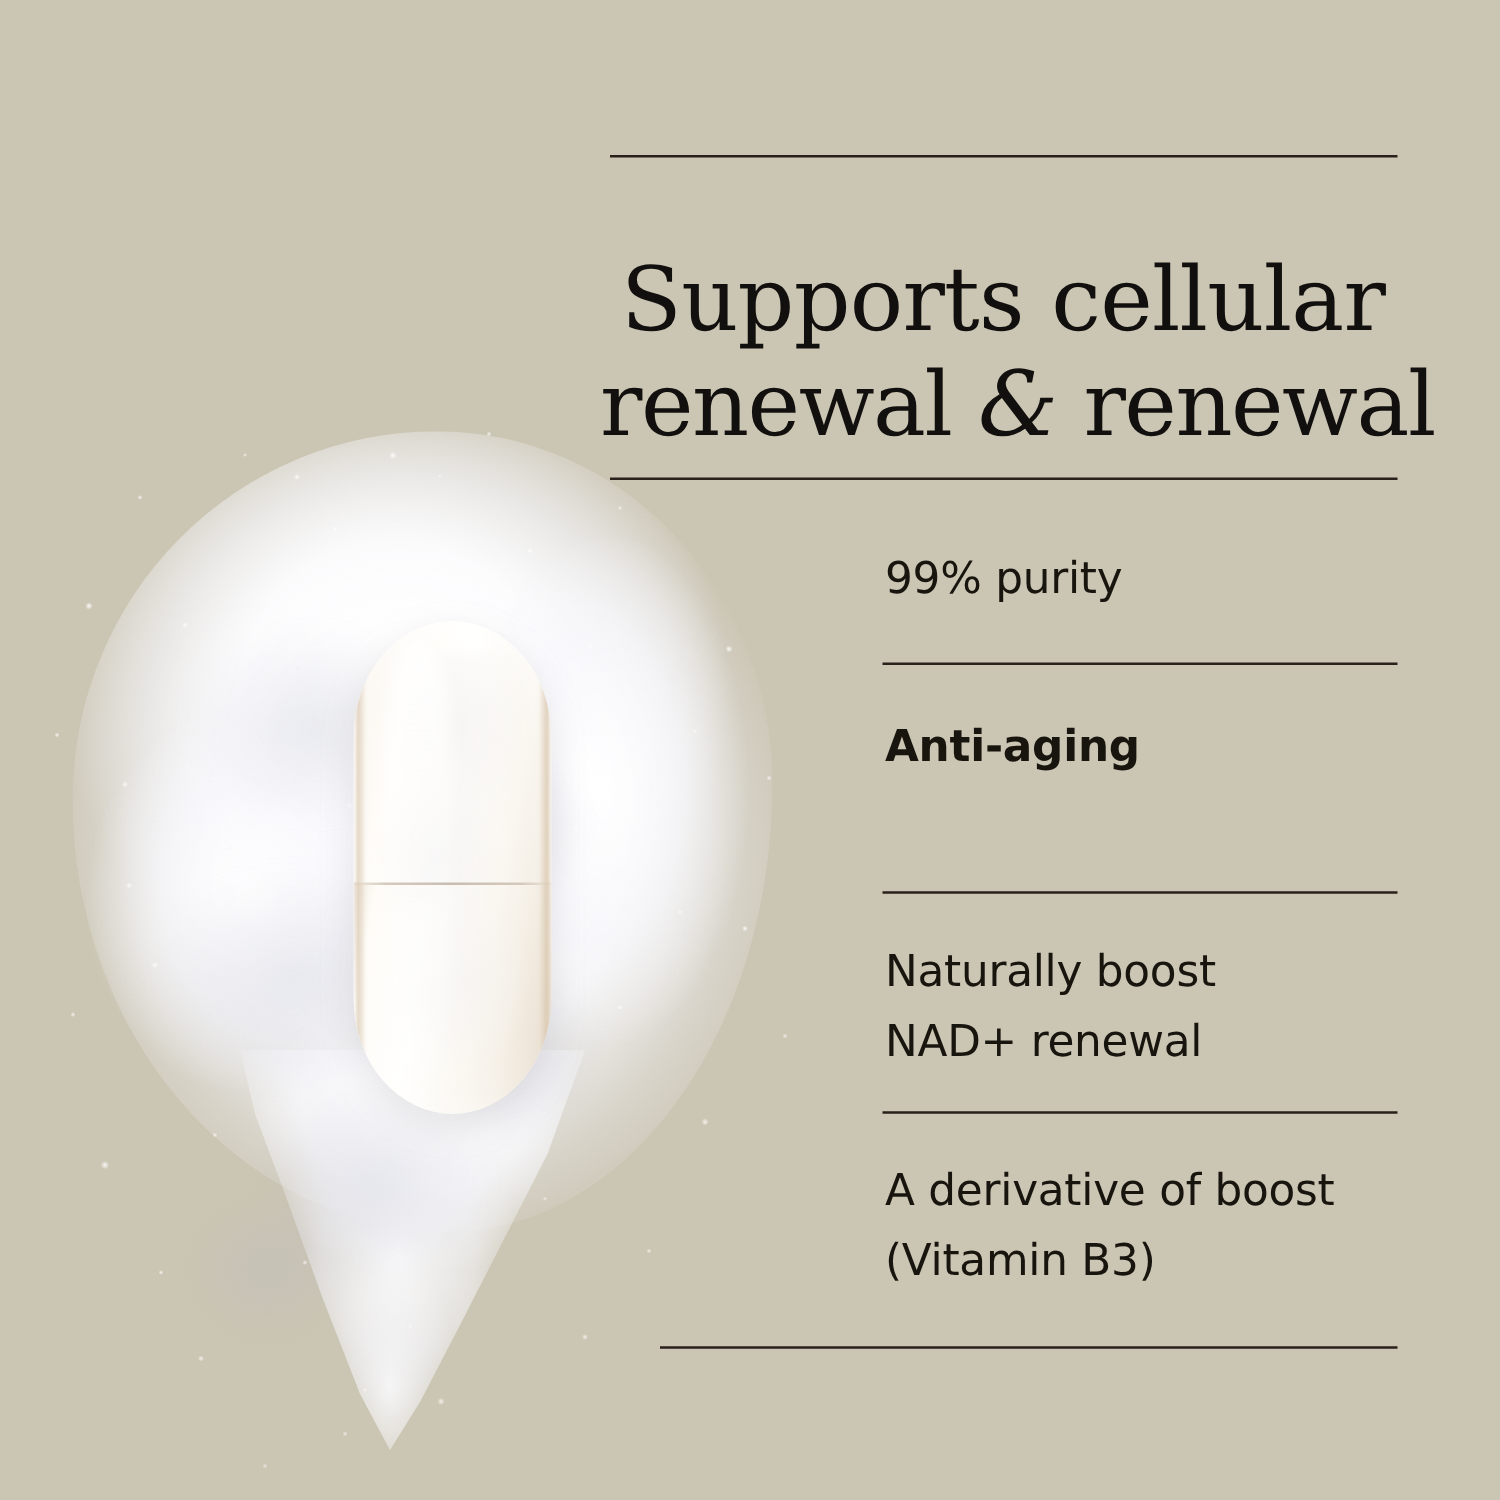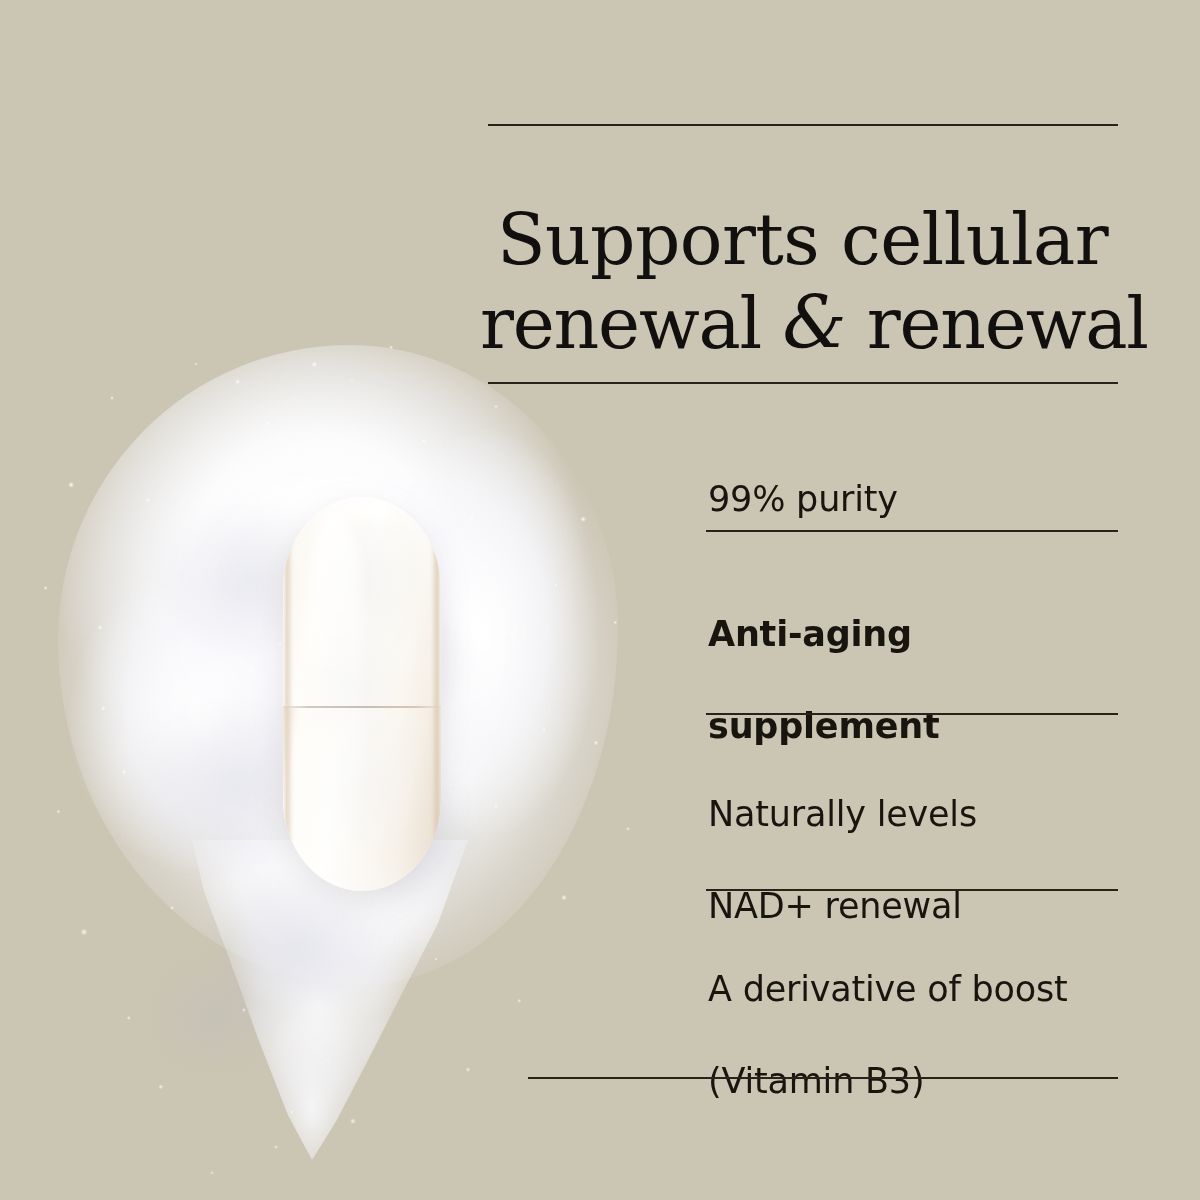--- a/index.html
+++ b/index.html
@@ -308,21 +308,21 @@
     position: absolute;
     left: 48px;
     width: 420px;
     font-family: "DejaVu Sans", "Liberation Sans", sans-serif;
     font-weight: 400;
     font-size: 35px;
     line-height: 56px;
     letter-spacing: -0.2px;
     color: #18150f;
   }
-  .feature .ln { display: block; white-space: nowrap; margin-top: 36px; }
+  .feature .ln { display: block; white-space: nowrap; }
   .feat-1 { top: 435px; }
   .feat-2 { top: 570px; font-weight: bold; }
   .feat-3 { top: 750px; }
   .feat-4 { top: 925px; }
 </style>
 </head>
 <body>
 
 <div id="canvas">
 
@@ -357,27 +357,26 @@
     <div class="rule rule-heading"></div>
 
     <div class="feature feat-1">
       <span class="ln">99% purity</span>
     </div>
 
     <div class="rule rule-a"></div>
 
     <div class="feature feat-2">
       <span class="ln">Anti-aging</span>
-      <span class="ln">supplement</span>
     </div>
 
     <div class="rule rule-b"></div>
 
     <div class="feature feat-3">
-      <span class="ln">Naturally levels</span>
+      <span class="ln">Naturally boost</span>
       <span class="ln">NAD+ renewal</span>
     </div>
 
     <div class="rule rule-c"></div>
 
     <div class="feature feat-4">
       <span class="ln">A derivative of boost</span>
       <span class="ln">(Vitamin B3)</span>
     </div>
 

